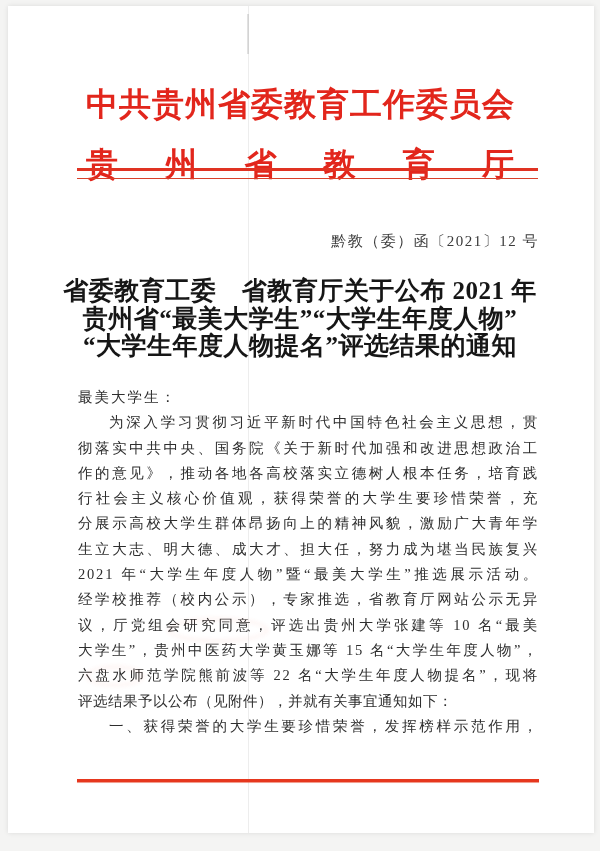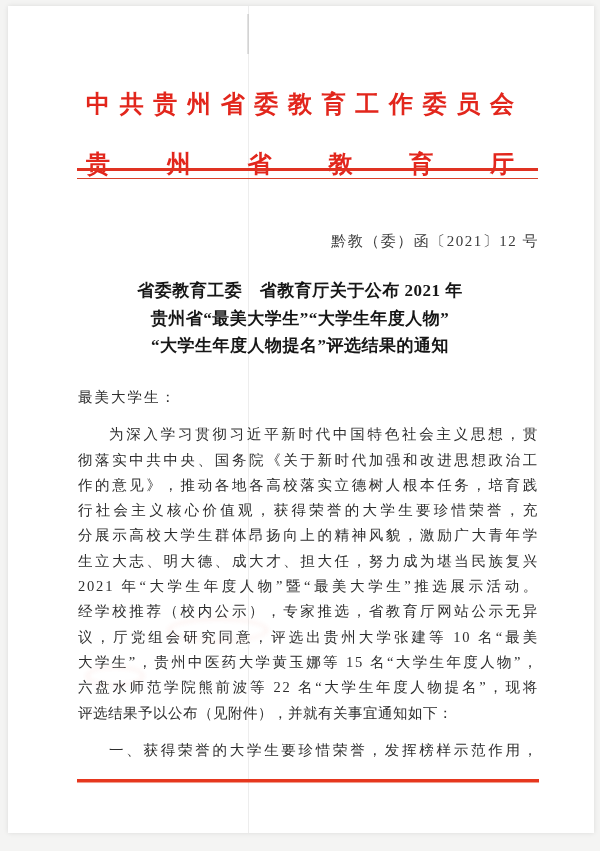--- a/index.html
+++ b/index.html
@@ -5,37 +5,37 @@
   html,body{margin:0;padding:0;width:600px;height:851px;overflow:hidden;
     background:#f4f4f3;font-family:"Liberation Serif","DejaVu Serif",serif;}
   .page{position:relative;width:600px;height:851px;}
   .sheet{position:absolute;left:8px;top:6px;width:586px;height:827px;
     background:#ffffff;box-shadow:0 0 5px rgba(0,0,0,0.10);}
   .crease{position:absolute;left:248px;top:6px;width:1px;height:827px;
     background:rgba(130,130,130,0.14);}
   .crease-top{position:absolute;left:247px;top:14px;width:2px;height:40px;
     background:rgba(120,120,120,0.22);}
   .org-line{position:absolute;left:86px;width:428px;
-    font-weight:bold;font-size:24px;line-height:40px;color:#e2261c;
+    font-weight:bold;font-size:32px;line-height:40px;color:#e2261c;
     text-align:justify;text-align-last:justify;white-space:nowrap;}
   .org1{top:84px;}
   .org2{top:144px;}
   .rule2{position:absolute;left:77px;top:168px;width:461px;height:7px;
     border-top:3px solid #e03222;border-bottom:1px solid #d8402a;}
   .docnum{position:absolute;left:78px;top:232px;width:461px;
     text-align:right;font-size:15px;letter-spacing:1.5px;color:#3a3a3a;}
   .title{position:absolute;left:40px;top:277px;width:520px;text-align:center;
-    font-weight:bold;font-size:17px;line-height:27.5px;color:#161616;
+    font-weight:bold;font-size:25px;line-height:27.5px;color:#161616;
     letter-spacing:0.5px;}
   .body-block{position:absolute;left:78px;top:385px;width:461px;
     font-size:14.5px;line-height:25.3px;color:#2e2e2e;}
   .bline{height:25.3px;overflow:visible;}
   .salut{letter-spacing:2px;}
   .just{text-align:justify;text-align-last:justify;letter-spacing:1.8px;}
-  .indent{padding-left:31px;margin-top:12px;}
+  .indent{padding-left:31px;}
   .short{letter-spacing:0.5px;}
   .artifact{position:absolute;border:2px solid rgba(232,96,76,0.55);
     border-radius:50%;filter:blur(2px);opacity:0.22;}
   .art1{left:168px;top:618px;width:96px;height:20px;}
   .art2{left:86px;top:666px;width:54px;height:16px;}
   .redline{position:absolute;left:77px;top:779px;width:462px;height:3px;
     background:#e6371e;box-shadow:0 0.5px 0.5px rgba(230,60,30,0.5);}
 </style>
 </head>
 <body>

